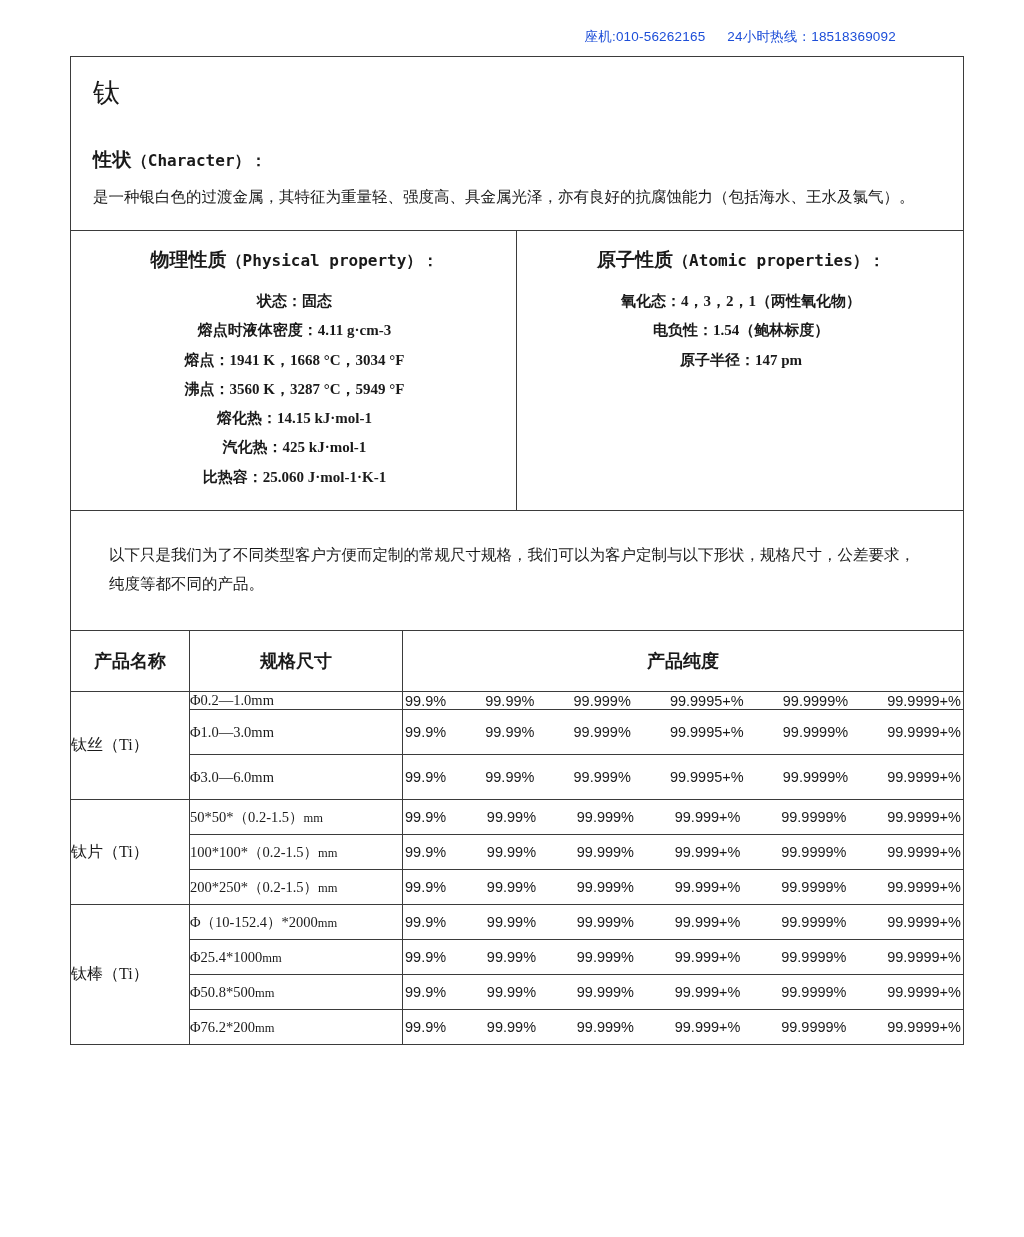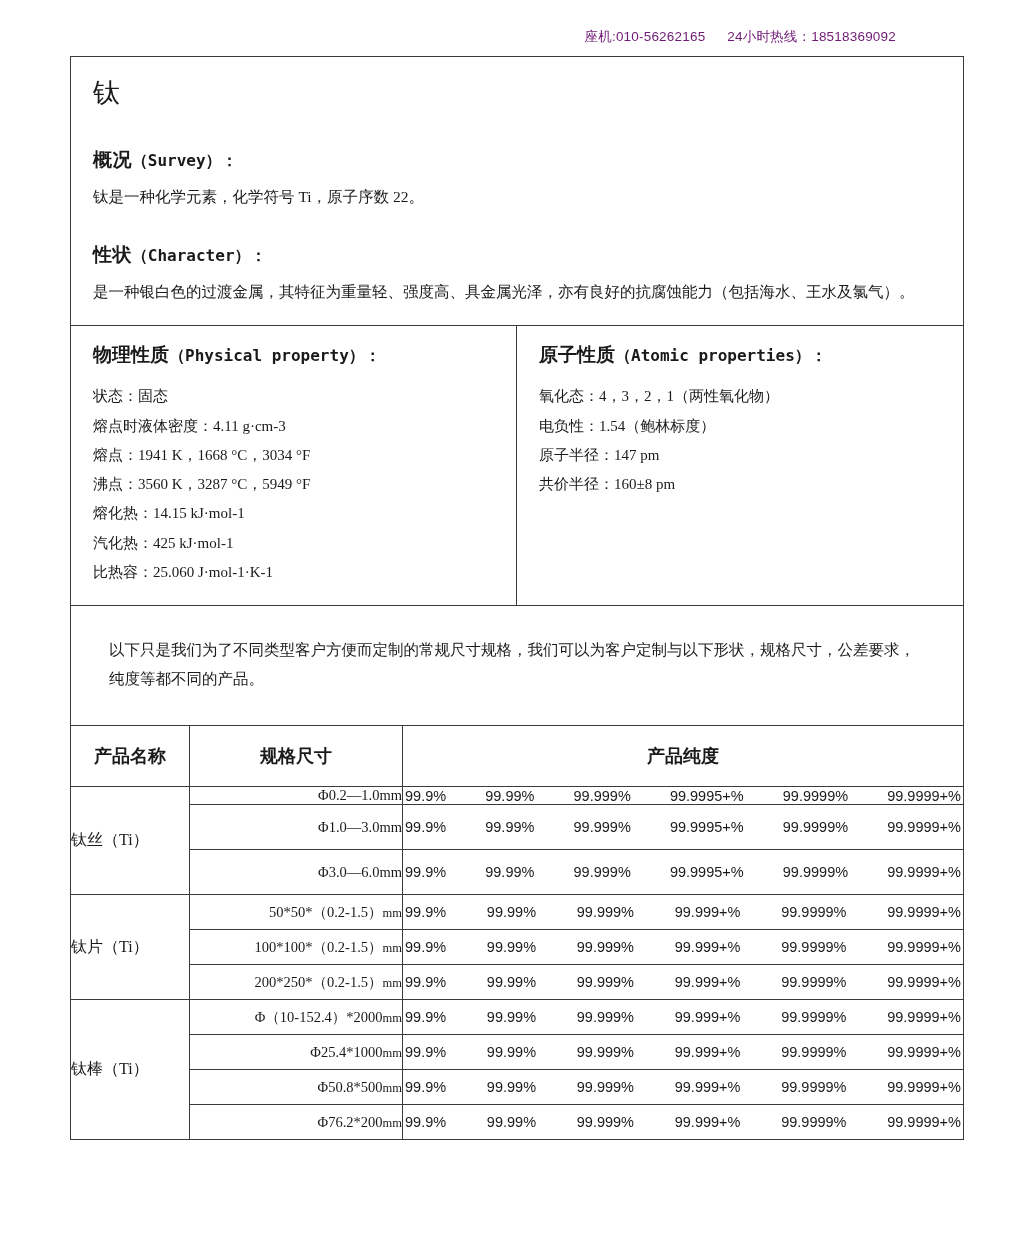--- a/index.html
+++ b/index.html
@@ -18,21 +18,21 @@
     width: 1024px;
     box-sizing: border-box;
     padding: 0;
   }
   
   .header-contact {
     text-align: right;
     padding: 28px 128px 10px 0;
     font-family: "Liberation Sans", "DejaVu Sans", sans-serif;
     font-size: 13.5px;
-    color: #701a75;
+    color: #1d4ed8;
     letter-spacing: 0.2px;
   }
   .header-contact .sep {
     display: inline-block;
     width: 14px;
   }
   
   .doc-box {
     margin: 0 60px 0 70px;
     border: 1px solid #3b3b3b;
@@ -70,20 +70,21 @@
     padding: 0 22px 10px 22px;
   }
   .character-block {
     padding: 0 22px 14px 22px;
   }
   
   .props-row {
     display: flex;
     border-top: 1px solid #3b3b3b;
     border-bottom: 1px solid #3b3b3b;
+    text-align: center;
   }
   .props-col {
     box-sizing: border-box;
     padding: 14px 20px 18px 22px;
   }
   .props-col.left {
     width: 50%;
     border-right: 1px solid #3b3b3b;
   }
   .props-col.right {
@@ -96,20 +97,21 @@
   }
   .props-head .en {
     font-family: "DejaVu Sans Mono", "Liberation Mono", monospace;
     font-size: 16px;
     font-weight: bold;
   }
   .prop-line {
     font-size: 15px;
     line-height: 1.95;
     white-space: nowrap;
+    font-weight: bold;
   }
   
   .note-block {
     padding: 14px 22px 16px 22px;
     border-bottom: 1px solid #3b3b3b;
   }
   .note-block .para {
     line-height: 1.85;
     margin: 16px;
   }
@@ -140,21 +142,21 @@
     padding: 18px 4px;
   }
   .cell-name {
     font-size: 16px;
     padding: 10px 0 10px 14px;
     text-align: left;
   }
   .cell-spec {
     font-size: 14.5px;
     padding: 10px 0 10px 12px;
-    text-align: right;
+    text-align: left;
     font-family: "Liberation Serif", "DejaVu Serif", serif;
     white-space: nowrap;
   }
   .cell-spec .unit {
     font-size: 12.5px;
   }
   .cell-purity {
     padding: 10px 10px 10px 10px;
   }
   .purity-list {
@@ -184,26 +186,20 @@
     <span class="sep"></span>
     <span>24小时热线：18518369092</span>
   </div>
 
   <div class="doc-box">
 
     <div class="title-block">
       <h1 class="element-title">钛</h1>
     </div>
 
-    <div class="survey-block">
-      <div class="section-head">
-        <span>概况</span><span class="en">（Survey）：</span>
-      </div>
-      <p class="para">钛是一种化学元素，化学符号 Ti，原子序数 22。</p>
-    </div>
 
     <div class="character-block">
       <div class="section-head">
         <span>性状</span><span class="en">（Character）：</span>
       </div>
       <p class="para">是一种银白色的过渡金属，其特征为重量轻、强度高、具金属光泽，亦有良好的抗腐蚀能力（包括海水、王水及氯气）。</p>
     </div>
 
     <div class="props-row">
       <div class="props-col left">
@@ -218,21 +214,20 @@
         <div class="prop-line">汽化热：425 kJ·mol-1</div>
         <div class="prop-line">比热容：25.060 J·mol-1·K-1</div>
       </div>
       <div class="props-col right">
         <div class="props-head">
           <span>原子性质</span><span class="en">（Atomic properties）：</span>
         </div>
         <div class="prop-line">氧化态：4，3，2，1（两性氧化物）</div>
         <div class="prop-line">电负性：1.54（鲍林标度）</div>
         <div class="prop-line">原子半径：147 pm</div>
-        <div class="prop-line">共价半径：160±8 pm</div>
       </div>
     </div>
 
     <div class="note-block">
       <p class="para">以下只是我们为了不同类型客户方便而定制的常规尺寸规格，我们可以为客户定制与以下形状，规格尺寸，公差要求，纯度等都不同的产品。</p>
     </div>
 
     <table class="products">
       <thead>
         <tr>

